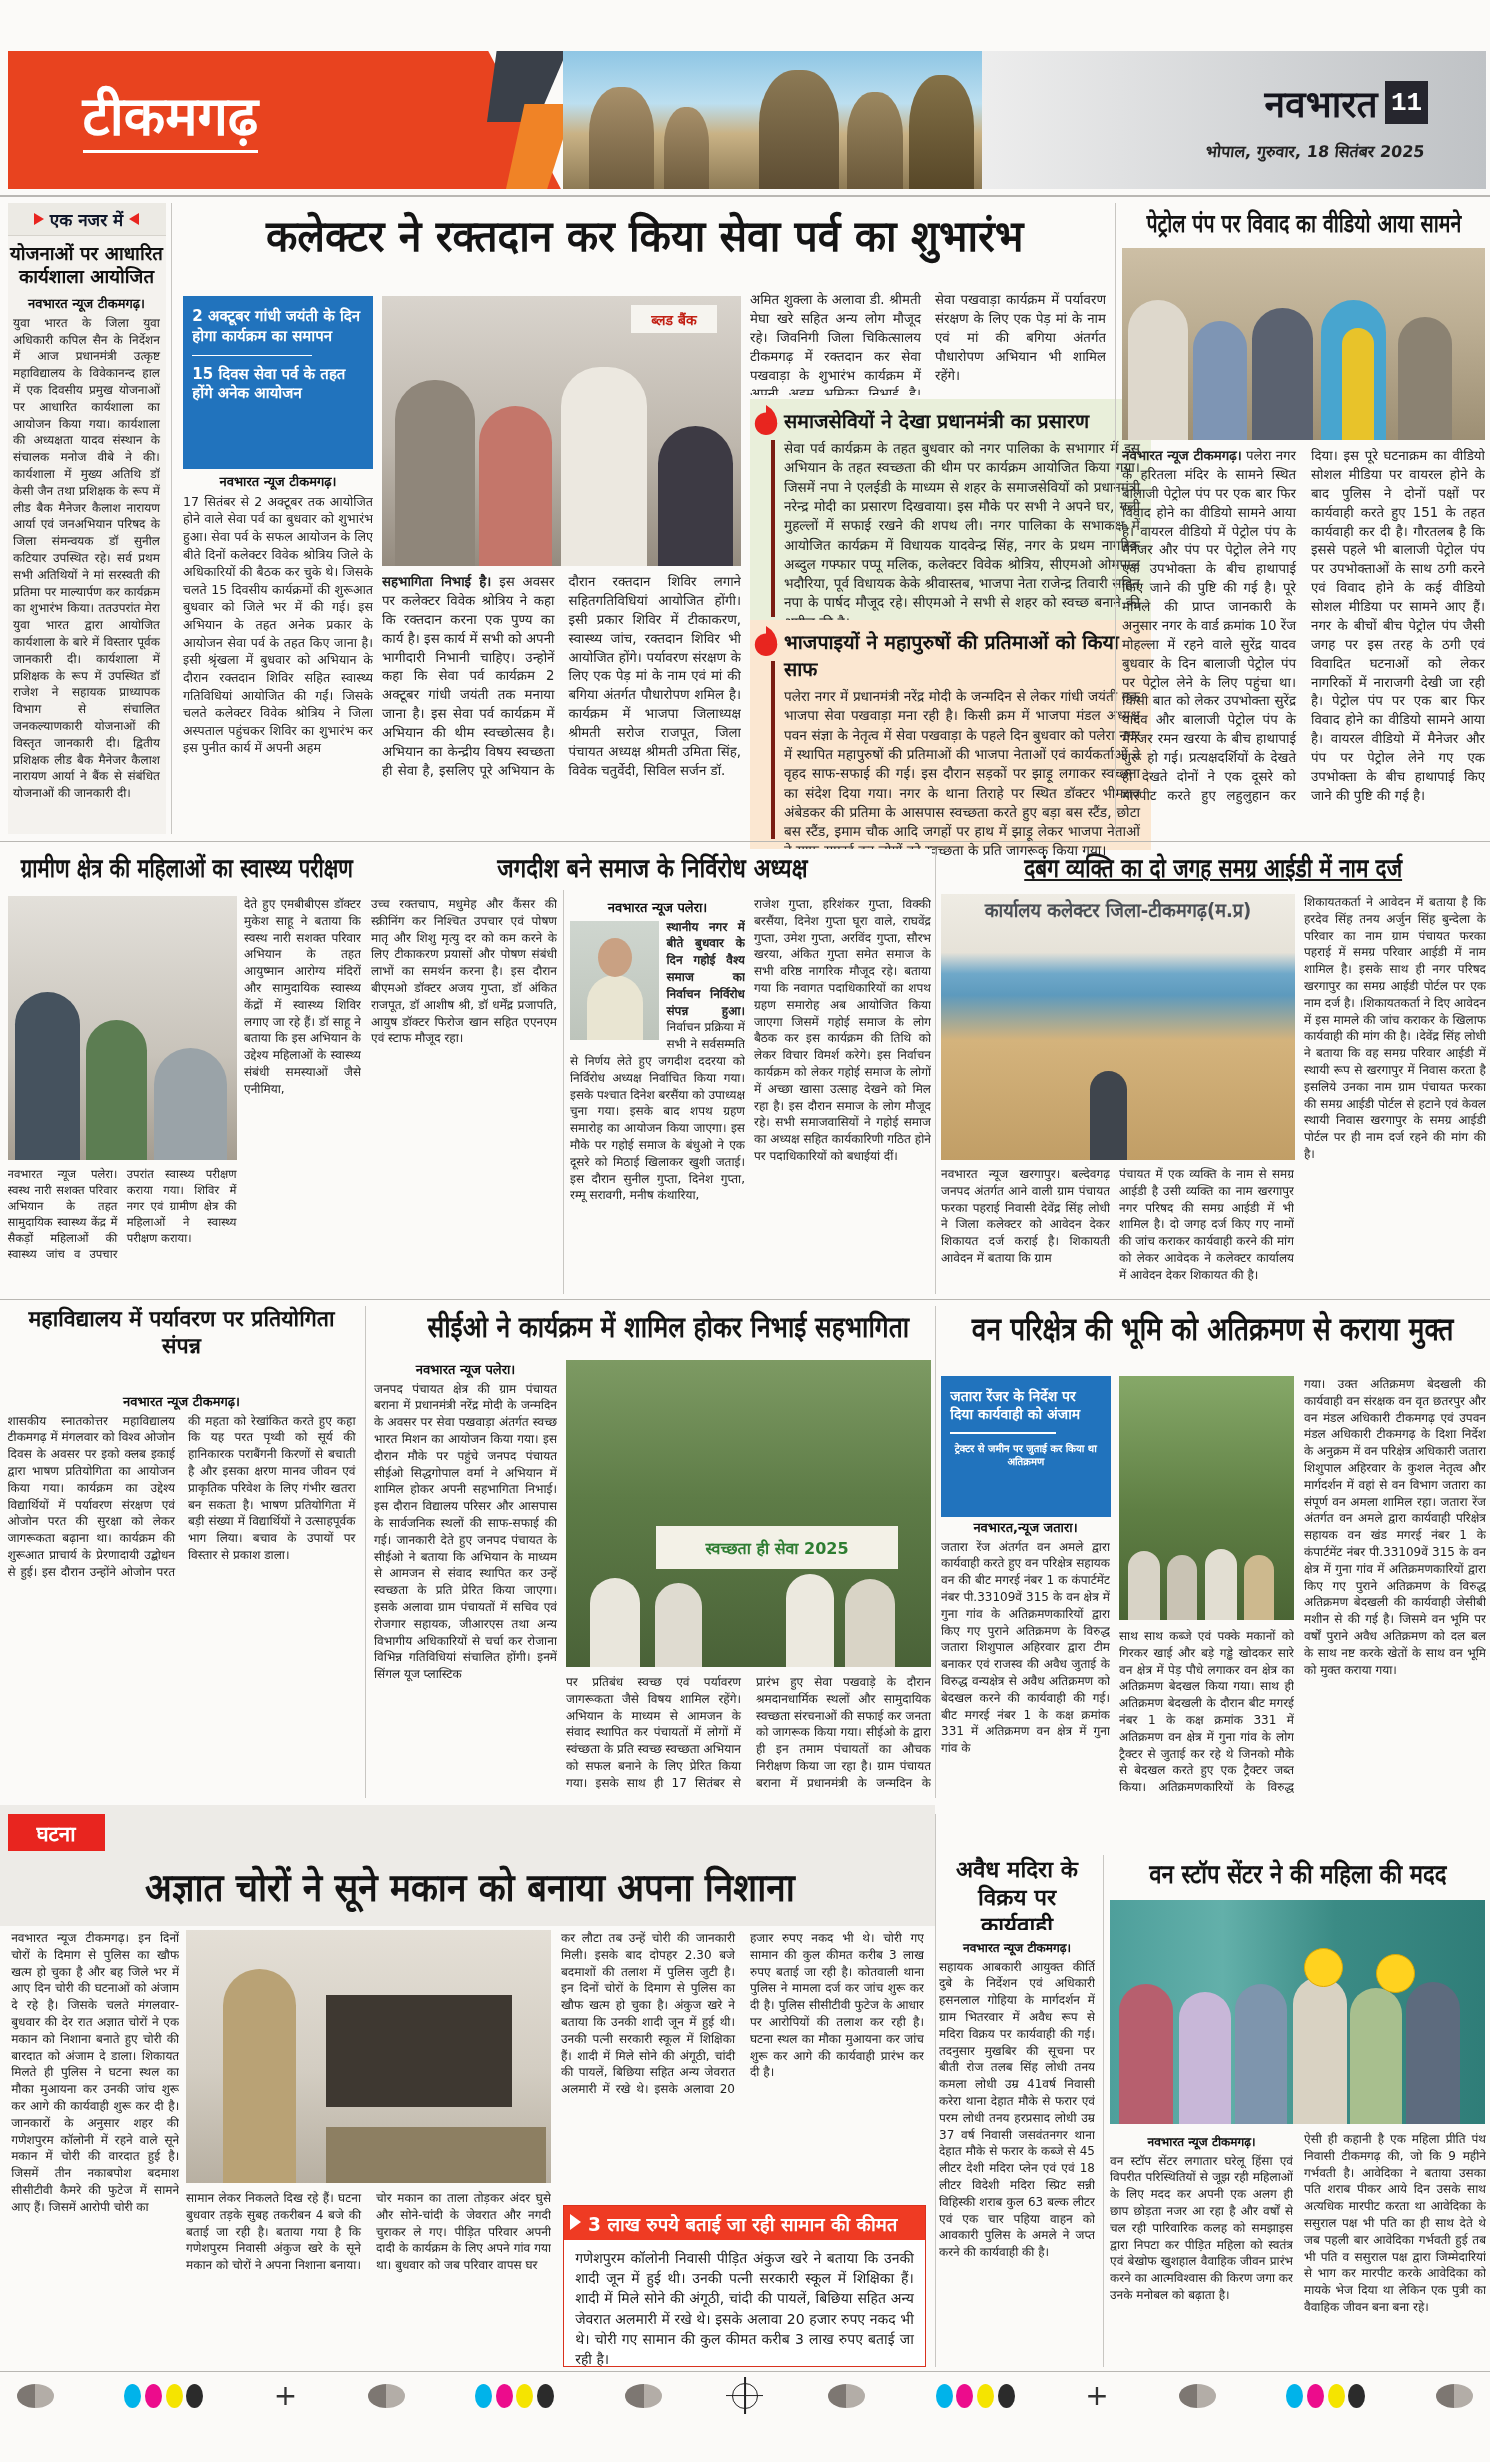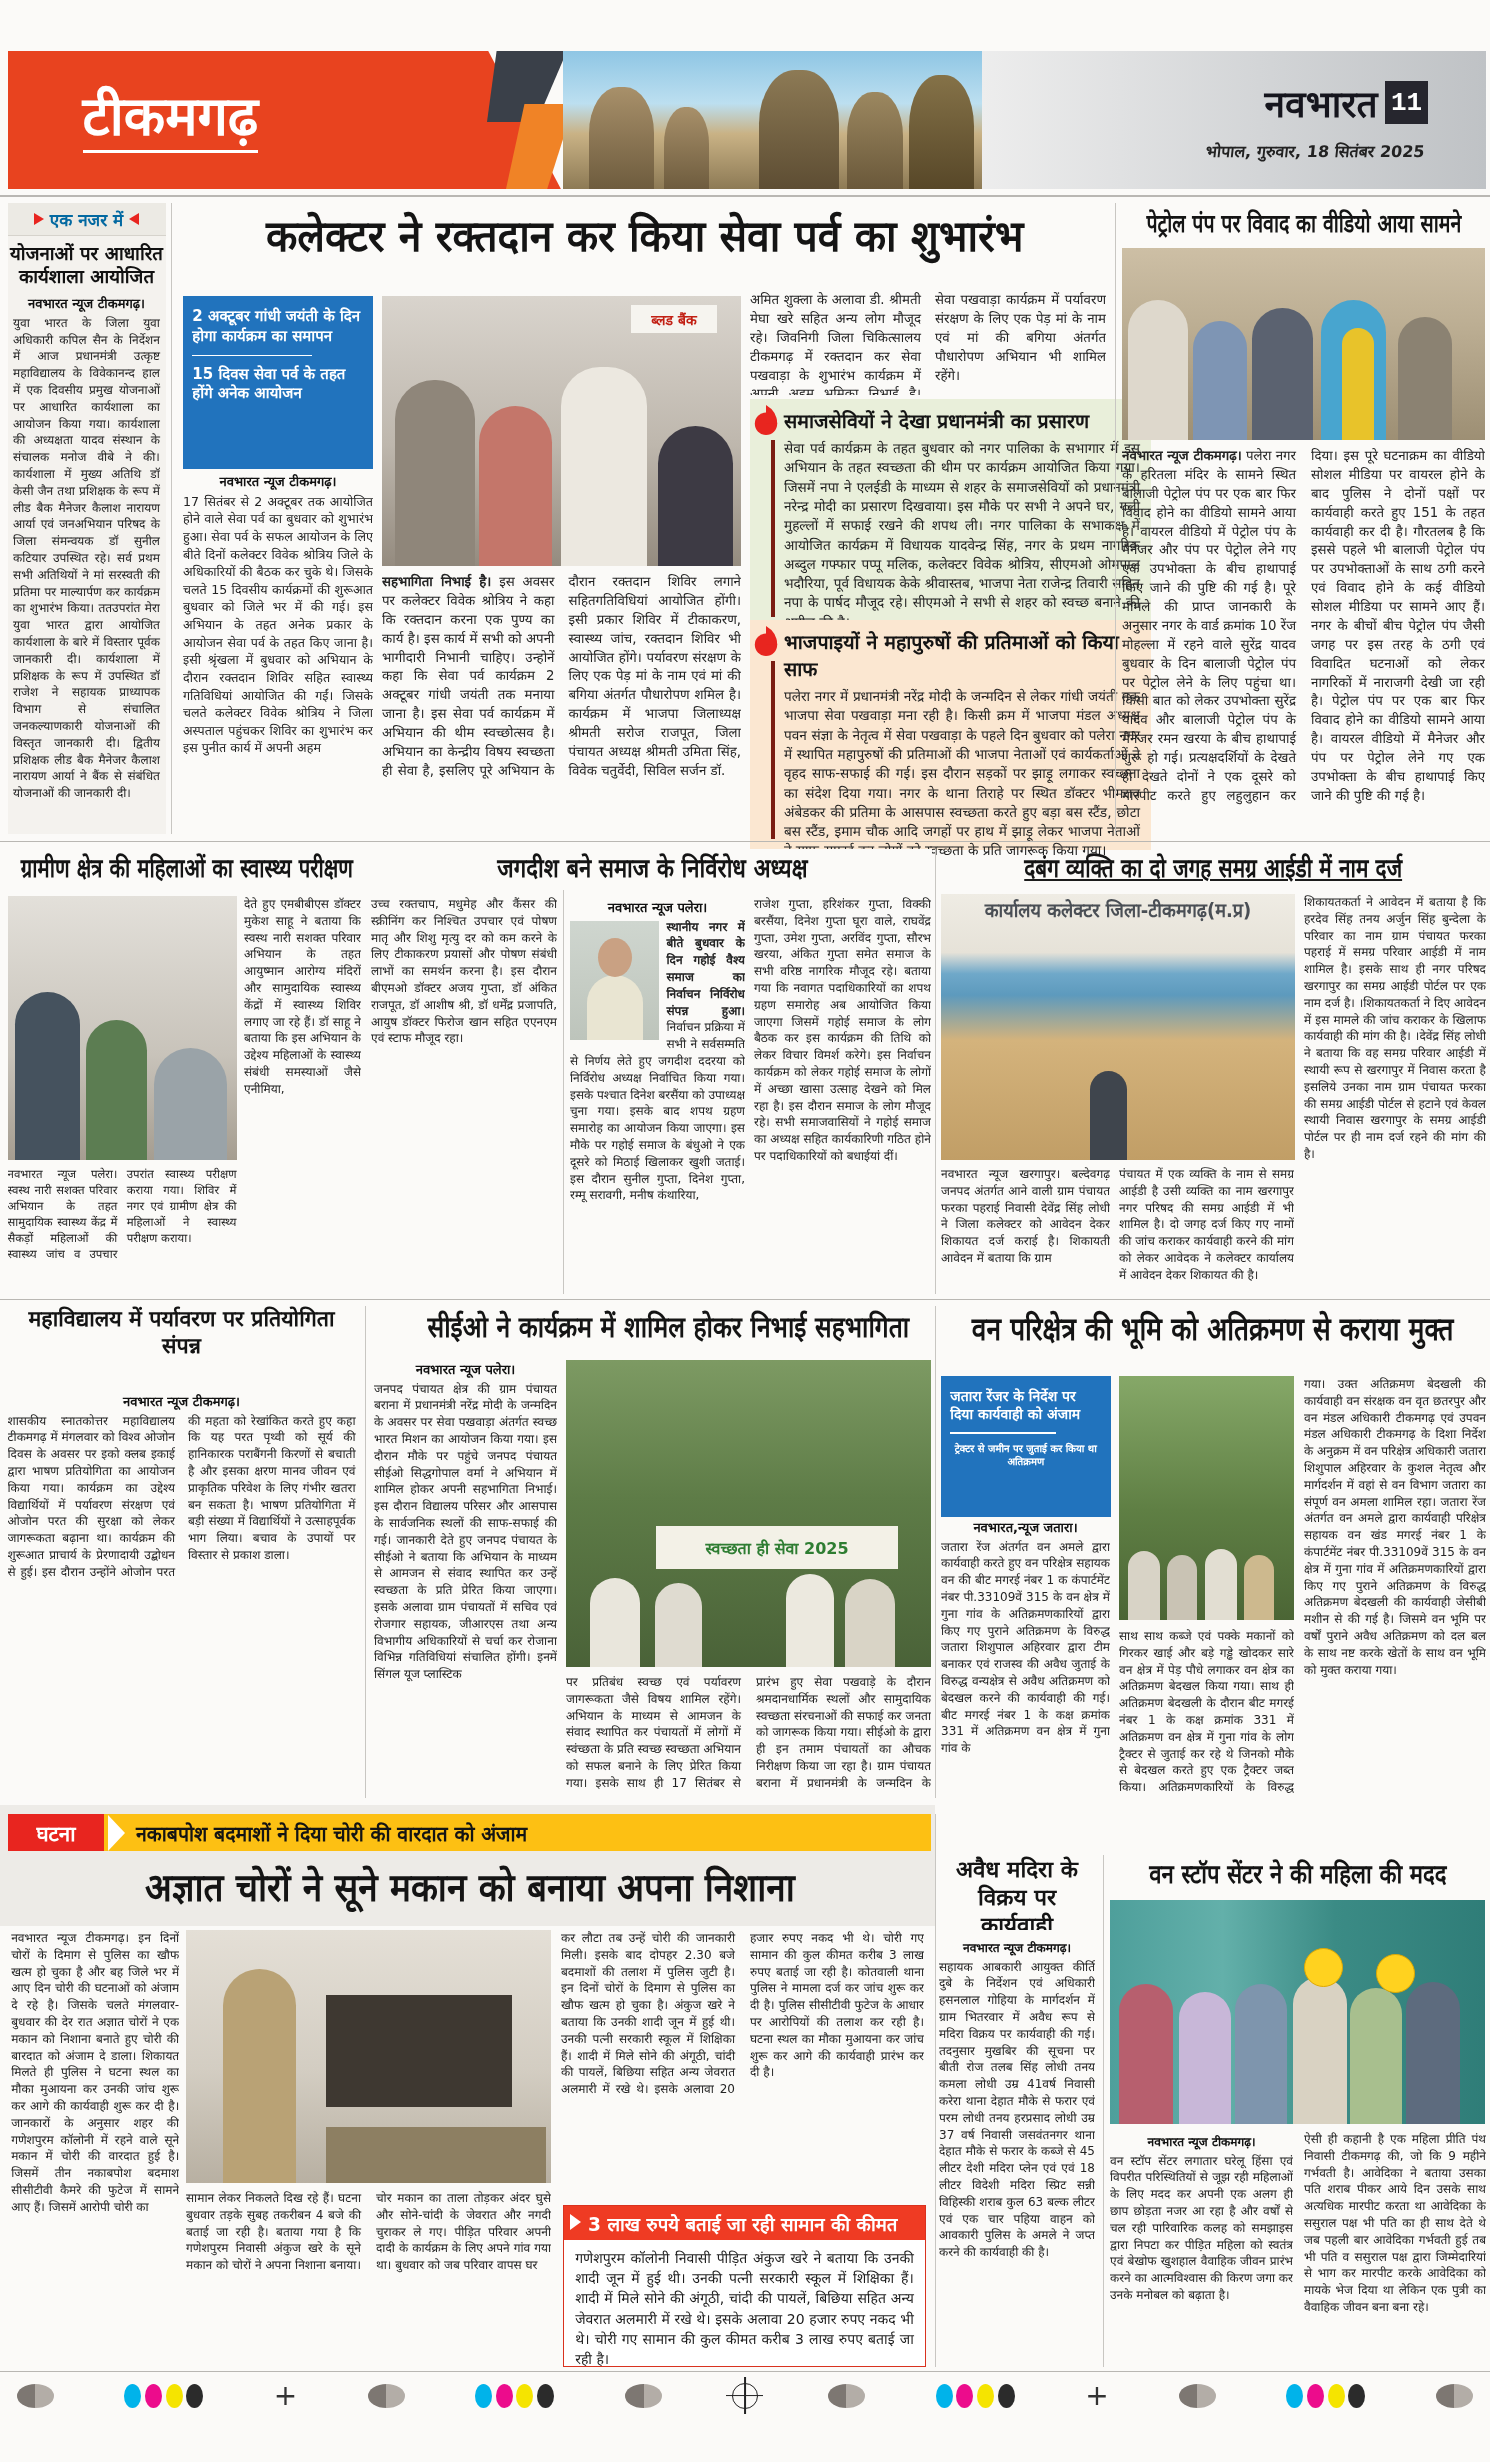--- a/index.html
+++ b/index.html
@@ -22,21 +22,21 @@
   .mast-orange{position:absolute;left:506px;top:104px;width:71px;height:85px;background:#f08326;clip-path:polygon(26% 0,96% 0,58% 100%,0 100%);}
   .mast-photo{position:absolute;left:563px;top:51px;width:419px;height:138px;background:linear-gradient(180deg,#8fc6e4 0%,#bcdff0 38%,#c9b285 60%,#8d7a55 100%);overflow:hidden;}
   .temple{position:absolute;bottom:0;background:linear-gradient(180deg,#a8906a,#6e5c3e);border-radius:45% 45% 0 0;}
   .mast-right{position:absolute;left:982px;top:51px;width:504px;height:138px;background:linear-gradient(90deg,#ededed 0%,#d3d5d7 55%,#bfc2c5 100%);}
   .paper-row{position:absolute;right:58px;top:26px;display:flex;align-items:center;gap:7.5px;}
   .paper{font-size:37px;font-weight:bold;color:#15151d;}
   .pageno{width:43px;height:43px;background:#26262e;color:#ffffff;font-weight:bold;font-size:26px;display:flex;align-items:center;justify-content:center;font-family:Liberation Mono, monospace;}
   .mast-date{position:absolute;right:61px;top:89px;font-size:16px;font-weight:bold;color:#222;transform:skewX(-6deg);}
   
   .sidebar{left:7.5px;top:203px;width:158px;height:631px;background:#f4f2ee;}
-  .sb-head{display:flex;align-items:center;justify-content:center;gap:5.6px;background:#eceae4;border-bottom:1.9px solid #d6d3cc;padding:4.7px 0;font-weight:bold;font-size:17px;color:#0369a1;}
+  .sb-head{display:flex;align-items:center;justify-content:center;gap:5.6px;background:#eceae4;border-bottom:1.9px solid #d6d3cc;padding:4.7px 0;font-weight:bold;font-size:17px;color:#0f172a;}
   .tri-r{width:0;height:0;border-left:10.2px solid #e8251f;border-top:6.5px solid transparent;border-bottom:6.5px solid transparent;}
   .tri-l{width:0;height:0;border-right:10.2px solid #e8251f;border-top:6.5px solid transparent;border-bottom:6.5px solid transparent;}
   .sb-hl{font-size:18.6px;font-weight:bold;text-align:center;line-height:1.25;margin:5.6px 1.9px;color:#111;}
   
   .bluebox{background:#2173bd;color:#ffffff;font-weight:bold;padding:11.2px 9.3px;}
   .bluebox .p1,.bluebox .p2{font-size:15px;line-height:1.3;}
   .bluebox .div{height:1.9px;background:#ffffff;width:70%;margin:8.4px 0;}
   
   .inset{position:absolute;padding:7.5px 11.2px 7.5px 34px;}
   .inset .bar{position:absolute;left:20.5px;top:41px;bottom:11.2px;width:4.7px;background:#7a1d12;}
@@ -270,24 +270,20 @@
     <div class="person" style="left:9.3px;width:32px;height:69px;background:#d8d3c6;"></div>
     <div class="person" style="left:48px;width:30px;height:65px;background:#c9c3b4;"></div>
     <div class="person" style="left:86px;width:32px;height:71px;background:#e2ded2;"></div>
     <div class="person" style="left:125px;width:30px;height:65px;background:#cdb98e;"></div>
   </div>
   <div class="art btxt sz13" style="left:1119px;top:1628px;width:175px;height:169px;">साथ साथ कब्जे एवं पक्के मकानों को गिरकर खाई और बड़े गड्ढे खोदकर सारे वन क्षेत्र में पेड़ पौधे लगाकर वन क्षेत्र का अतिक्रमण बेदखल किया गया। साथ ही अतिक्रमण बेदखली के दौरान बीट मगरई नंबर 1 के कक्ष क्रमांक 331 में अतिक्रमण वन क्षेत्र में गुना गांव के लोग ट्रैक्टर से जुताई कर रहे थे जिनको मौके से बेदखल करते हुए एक ट्रैक्टर जब्त किया। अतिक्रमणकारियों के विरुद्ध नामजद वन अपराध पंजीबद्ध करके ट्रैक्टर को राजसात की कार्यवाही के लिए जतारा परिक्षेत्र कार्यालय में सुरक्षित खड़ा कराया</div>
   <div class="art btxt sz13" style="left:1304px;top:1376px;width:182px;height:421px;">गया। उक्त अतिक्रमण बेदखली की कार्यवाही वन संरक्षक वन वृत छतरपुर और वन मंडल अधिकारी टीकमगढ़ एवं उपवन मंडल अधिकारी टीकमगढ़ के दिशा निर्देश के अनुक्रम में वन परिक्षेत्र अधिकारी जतारा शिशुपाल अहिरवार के कुशल नेतृत्व और मार्गदर्शन में वहां से वन विभाग जतारा का संपूर्ण वन अमला शामिल रहा। जतारा रेंज अंतर्गत वन अमले द्वारा कार्यवाही परिक्षेत्र सहायक वन खंड मगरई नंबर 1 के कंपार्टमेंट नंबर पी.33109वें 315 के वन क्षेत्र में गुना गांव में अतिक्रमणकारियों द्वारा किए गए पुराने अतिक्रमण के विरुद्ध अतिक्रमण बेदखली की कार्यवाही जेसीबी मशीन से की गई है। जिसमे वन भूमि पर वर्षों पुराने अवैध अतिक्रमण को दल बल के साथ नष्ट करके खेतों के साथ वन भूमि को मुक्त कराया गया।</div>
 
   <div class="art" style="left:0;top:1805px;width:935px;height:121px;background:#edebe7;"></div>
   <div class="tag-red" style="left:7.5px;top:1814px;width:97px;height:37px;">घटना</div>
-  <div class="strip-yellow" style="left:104px;top:1814px;width:827px;height:37px;">
-    <span class="strip-arrow"></span>
-    <span class="strip-text">नकाबपोश बदमाशों ने दिया चोरी की वारदात को अंजाम</span>
-  </div>
   <div class="art fit" style="left:7.5px;top:1859px;width:924px;height:60px;">
     <span style="font-size:39px;transform:scaleX(.9);">अज्ञात चोरों ने सूने मकान को बनाया अपना निशाना</span>
   </div>
 
   <div class="art btxt sz13" style="left:11.2px;top:1930px;width:168px;height:438px;">नवभारत न्यूज टीकमगढ़। इन दिनों चोरों के दिमाग से पुलिस का खौफ खत्म हो चुका है और बह जिले भर में आए दिन चोरी की घटनाओं को अंजाम दे रहे है। जिसके चलते मंगलवार-बुधवार की देर रात अज्ञात चोरों ने एक मकान को निशाना बनाते हुए चोरी की बारदात को अंजाम दे डाला। शिकायत मिलते ही पुलिस ने घटना स्थल का मौका मुआयना कर उनकी जांच शुरू कर आगे की कार्यवाही शुरू कर दी है। जानकारों के अनुसार शहर की गणेशपुरम कॉलोनी में रहने वाले सूने मकान में चोरी की वारदात हुई है। जिसमें तीन नकाबपोश बदमाश सीसीटीवी कैमरे की फुटेज में सामने आए हैं। जिसमें आरोपी चोरी का</div>
   <div class="ph" style="left:186px;top:1930px;width:365px;height:253px;background:linear-gradient(180deg,#e4dfd6 0%,#d3cdc2 55%,#b8b0a2 100%);">
     <div style="position:absolute;left:140px;top:65px;width:186px;height:112px;background:#3e3831;"></div>
     <div style="position:absolute;left:140px;bottom:0;width:220px;height:56px;background:#8d7f62;"></div>
     <div class="person" style="left:37px;width:73px;height:214px;background:#b9a275;"></div>
   </div>

